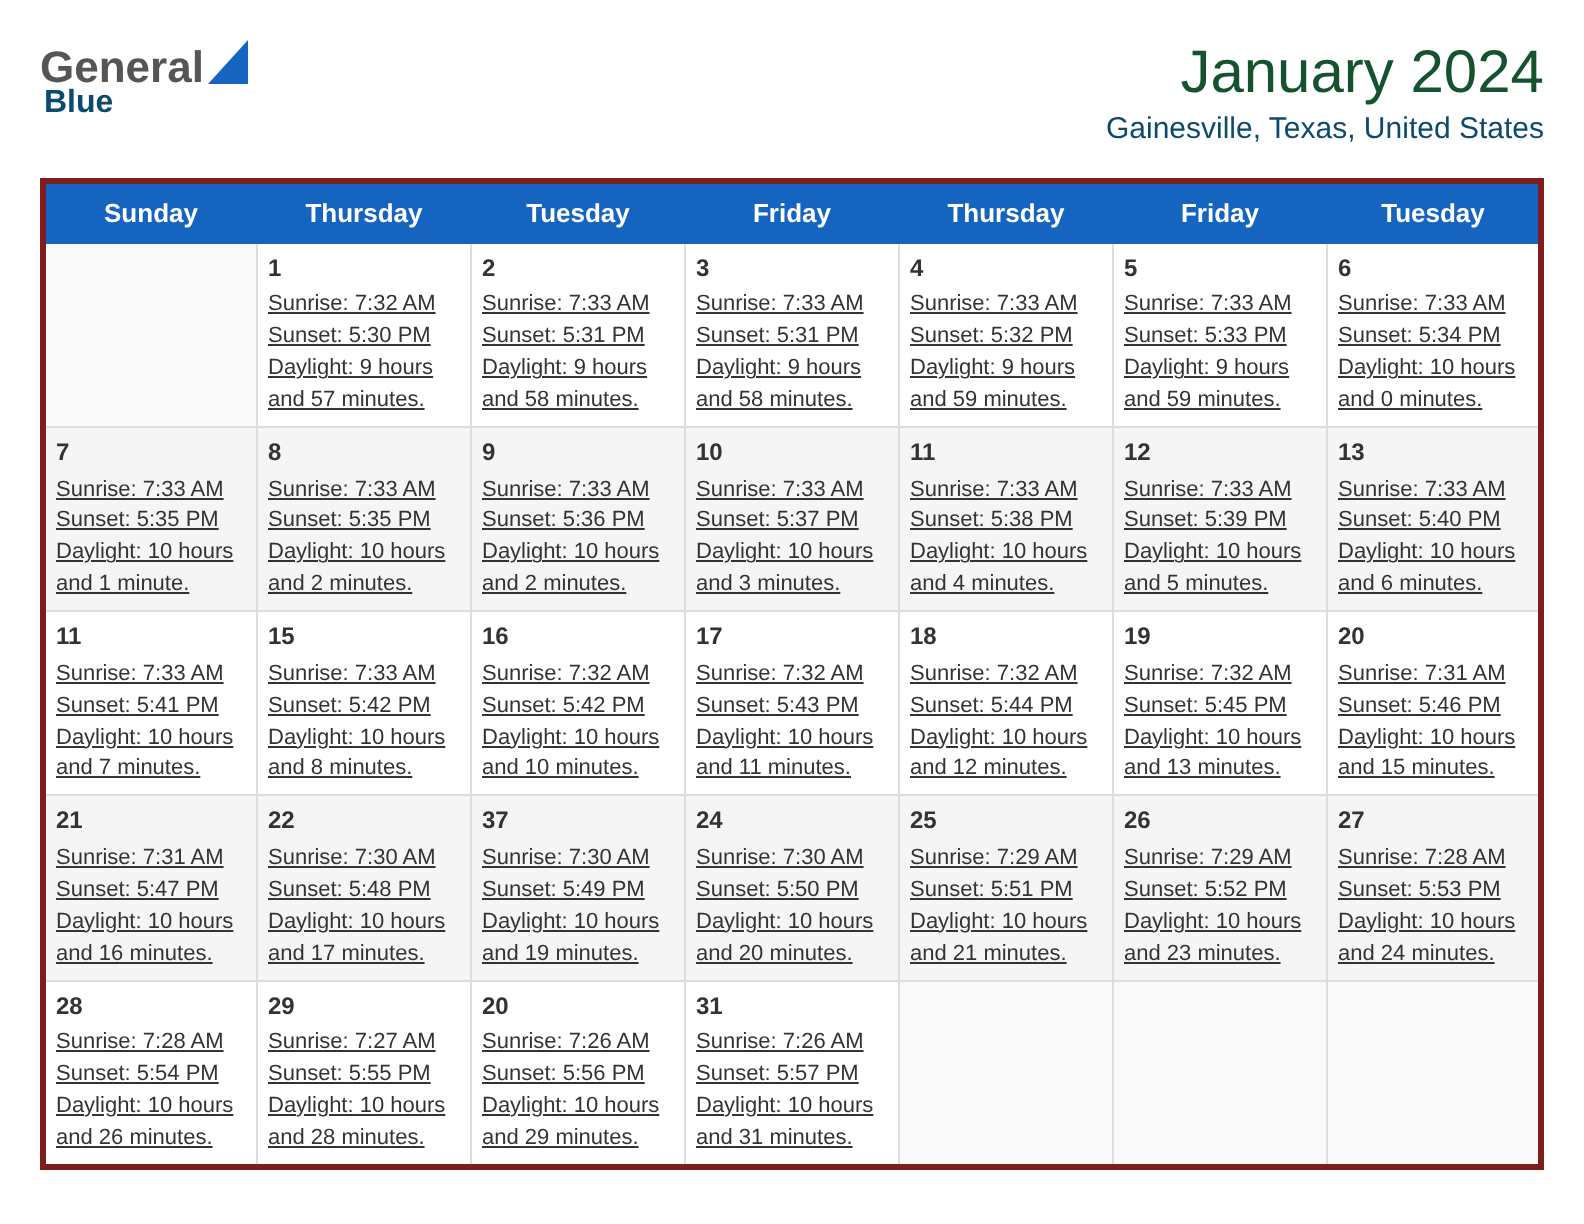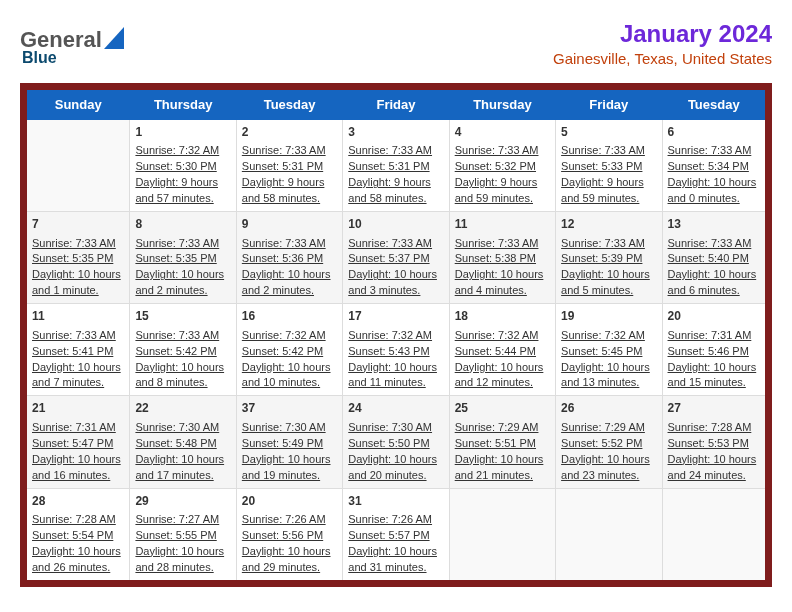--- a/index.html
+++ b/index.html
@@ -6,41 +6,41 @@
     body {
       font-family: Arial, sans-serif;
       background: #fff;
       width: 792px;
       min-height: 612px;
       padding: 20px;
     }
     .header {
       display: flex;
       justify-content: space-between;
-      align-items: flex-end;
+      align-items: flex-start;
       margin-bottom: 16px;
     }
     .logo {
       display: flex;
       flex-direction: column;
       align-items: flex-start;
     }
     .logo-line {
       display: flex;
       align-items: center;
     }
     .logo-general { color: #555; font-size: 22px; font-weight: bold; }
     .logo-blue-text { color: #0c4a6e; font-size: 16px; font-weight: bold; }
     .title-section { text-align: right; }
-    .month-title { font-size: 24px; font-weight: bold; color: #6d28d9; }
-    .location { font-size: 15px; color: #c2410c; margin-top: 2px; }
+    .month-title { font-size: 30px; font-weight: normal; color: #14532d; }
+    .location { font-size: 15px; color: #0c4a6e; margin-top: 2px; }
     .calendar {
       width: 100%;
       border-collapse: collapse;
-      border: 7px solid #7f1d1d;
+      border: 3px solid #7f1d1d;
       font-size: 11px;
     }
     .calendar th {
       background: #1565C0;
       color: #fff;
       text-align: center;
       padding: 7px 4px;
       font-size: 13px;
       font-weight: bold;
       border: 1px solid #1565C0;

